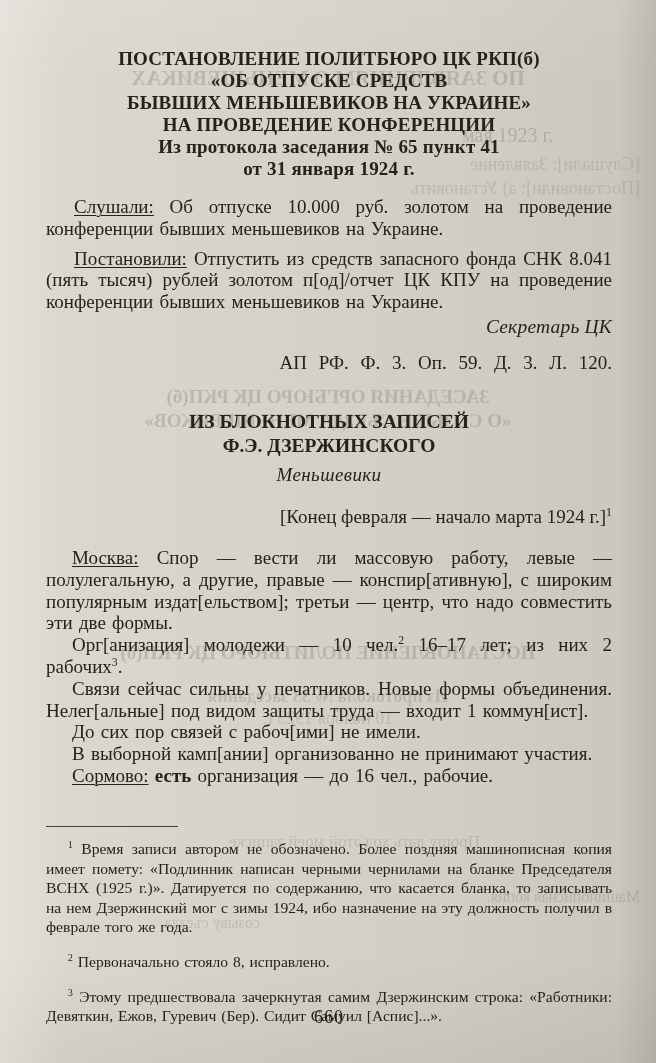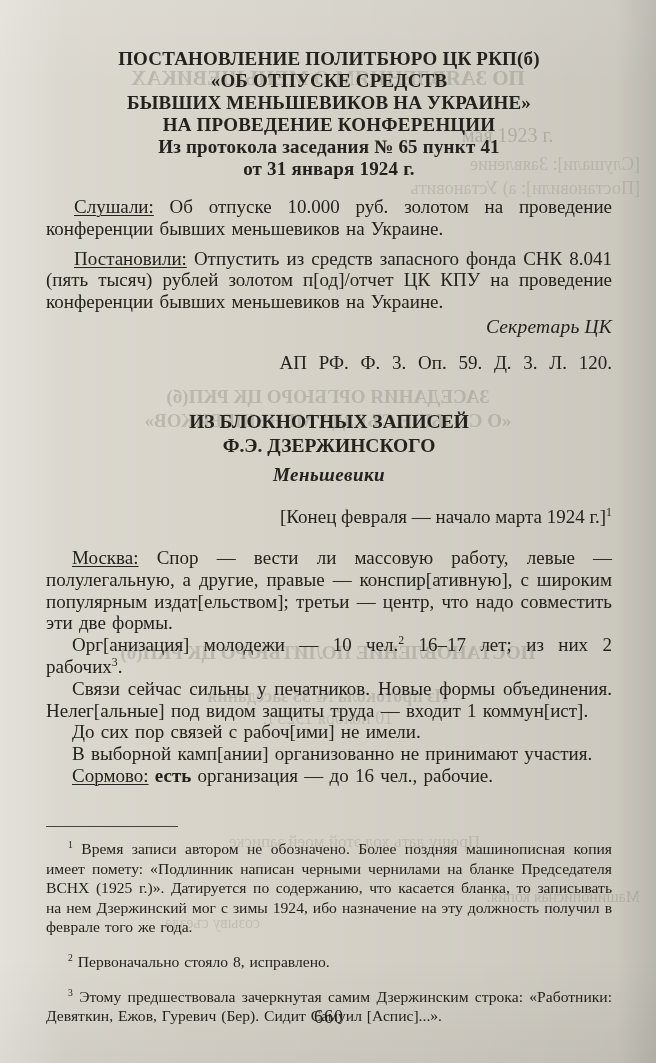--- a/index.html
+++ b/index.html
@@ -58,21 +58,21 @@
   }
   .decree-body p + p{margin-top:8px;}
 
   .signature{top:316px;text-align:right;font-style:italic;font-weight:normal;
     font-size:19.5px;letter-spacing:.2px;}
 
   .archive{top:352px;text-align:right;font-size:19px;word-spacing:7px;}
 
   .notebook-title{top:410px;text-align:center;font-weight:bold;
     font-size:19.5px;line-height:24px;}
-  .notebook-subtitle{top:464px;text-align:center;font-weight:bold;
+  .notebook-subtitle{top:464px;text-align:center;font-weight:normal;
     font-style:italic;font-size:19px;letter-spacing:.4px;}
   .date-note{top:506px;text-align:right;font-size:19px;}
 
   .notebook-body{top:547px;}
   .notebook-body p{text-indent:26px;}
 
   .fn-rule{top:826px;width:132px;border-top:1.6px solid #45443c;height:0;}
 
   .footnotes{top:839px;}
   .footnotes p{

